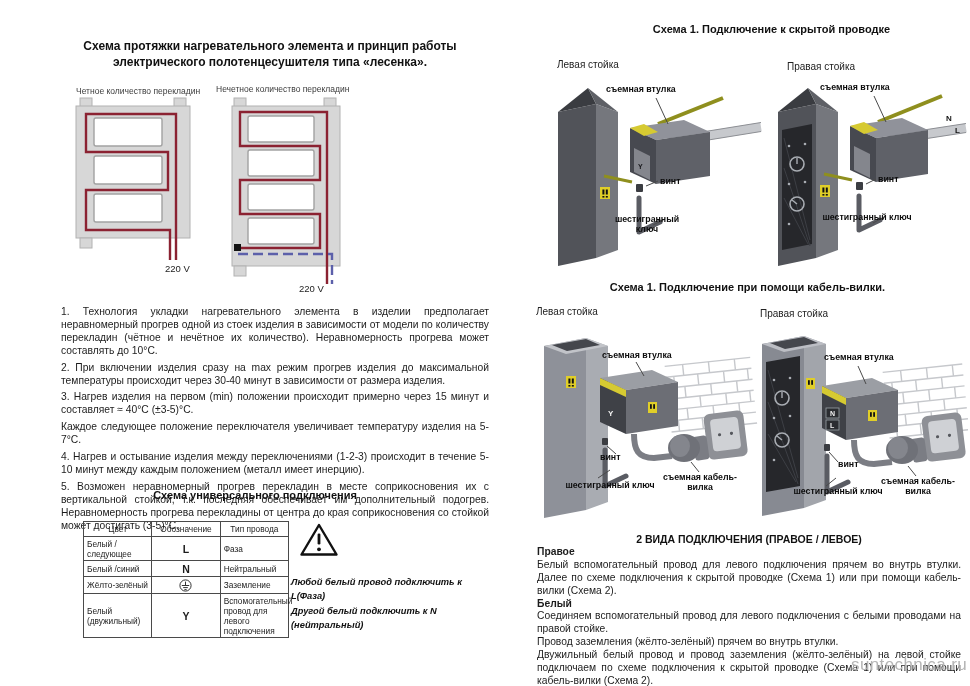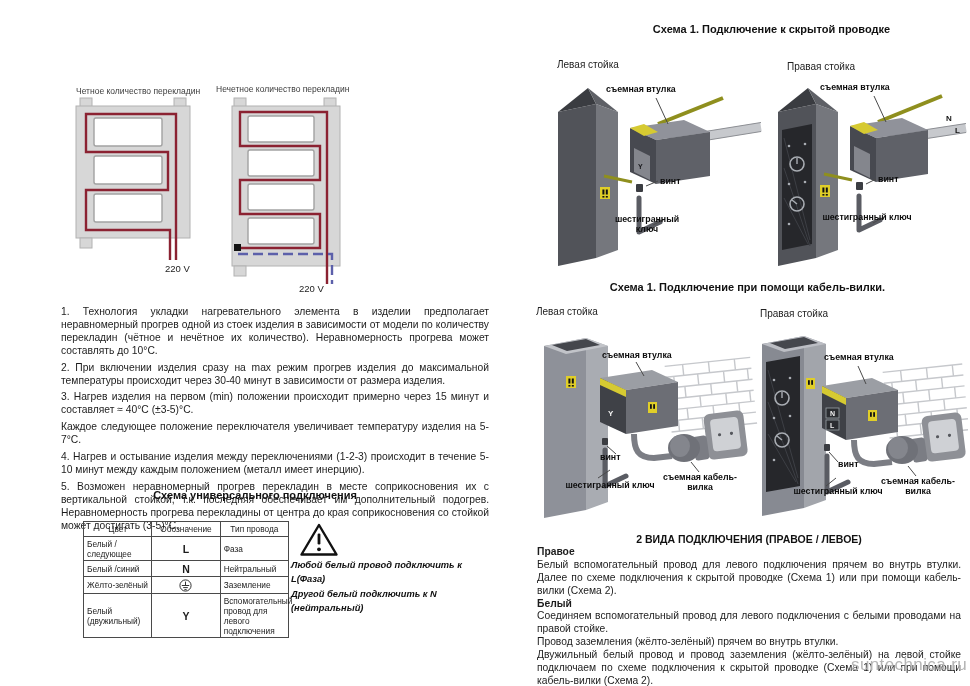--- a/index.html
+++ b/index.html
@@ -10,38 +10,42 @@
   .small-cap{font-size:8.5px;color:#3c3c3c;}
   .v220{font-size:9.5px;color:#222;}
   .notes{font-size:10.3px;line-height:12.9px;text-align:justify;color:#1c1c1c;}
   .notes p{margin:4px;}
   .sec-title{font-size:11px;font-weight:bold;text-align:center;color:#111;}
   table.wires{border-collapse:collapse;font-size:8.3px;color:#1c1c1c;table-layout:fixed;width:206px;}
   table.wires th,table.wires td{border:1px solid #4a4a4a;padding:1.5px 3px;vertical-align:middle;}
   table.wires th{font-weight:normal;text-align:center;padding:2px 1px;}
   td.c-mark{text-align:center;font-weight:bold;font-size:10.5px;}
   td.c-color{width:58px;}  td.c-mark{width:58px;}  td.c-type{width:84px;}
-  .warn-text{font-size:9.3px;font-weight:bold;font-style:italic;line-height:1.55;color:#111;}
+  .warn-text{font-size:9.3px;font-weight:bold;font-style:italic;line-height:1.55;color:#111;margin-top:17px;}
   .postlabel{font-size:10px;color:#222;}
   .diagram{position:absolute;}
   .dlabel{position:absolute;font-size:8.8px;font-weight:bold;color:#0d0d0d;line-height:1.18;white-space:nowrap;}
   .dlabel.wrap{white-space:normal;text-align:center;}
   .rtext{font-size:10.3px;line-height:12.9px;text-align:justify;color:#1c1c1c;}
   .rtext p{margin:0;}
   .rtext .hd{font-weight:bold;}
   .types-title{font-size:10.5px;font-weight:bold;text-align:center;margin:0 0 2px 0;color:#111;}
   .watermark{font-size:17px;color:#b5b5b5;letter-spacing:.4px;}
   svg{display:block;}
   svg text{font-family:"Liberation Sans",sans-serif;}
 </style>
 </head>
 <body>
 
 <div class="page">
 
+  <div class="abs doc-title" style="left:60px;top:38px;width:420px;">
+    <span style="display:block">Схема протяжки нагревательного элемента и принцип работы</span>
+    <span style="display:block">электрического полотенцесушителя типа «лесенка».</span>
+  </div>
 
   <div class="abs small-cap" style="left:76px;top:86px;">Четное количество перекладин</div>
   <div class="abs small-cap" style="left:216px;top:84px;text-align:center;">Нечетное количество перекладин</div>
 
   <svg class="abs" style="left:72px;top:96px;" width="125" height="166" viewBox="0 0 125 166">
     <g>
       <rect x="8" y="2" width="12" height="12" fill="#d7d7d7" stroke="#b2b2b2"></rect>
       <rect x="102" y="2" width="12" height="12" fill="#d7d7d7" stroke="#b2b2b2"></rect>
       <rect x="4" y="10" width="114" height="132" fill="#d7d7d7" stroke="#b2b2b2"></rect>
       <rect x="8" y="142" width="12" height="10" fill="#d7d7d7" stroke="#b2b2b2"></rect>

